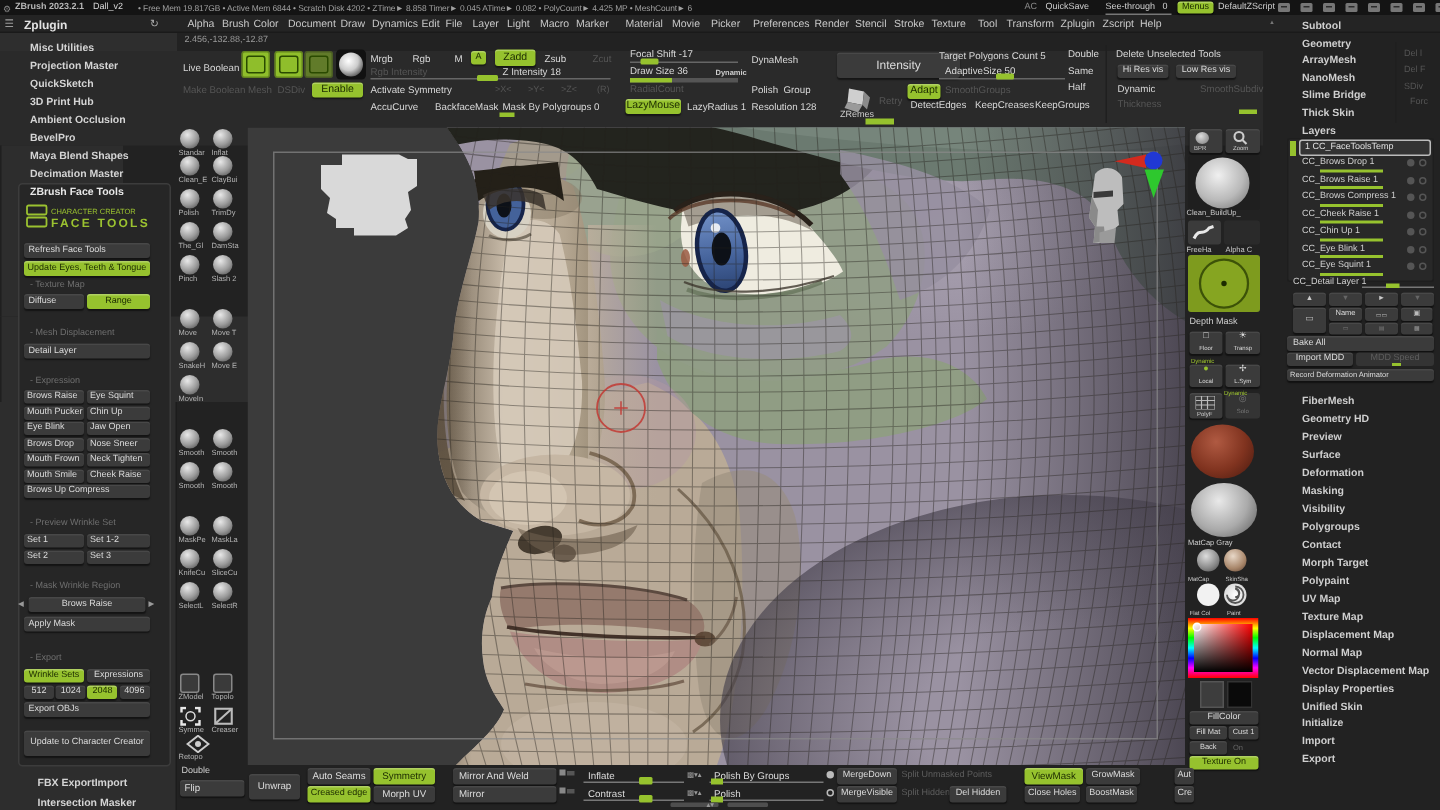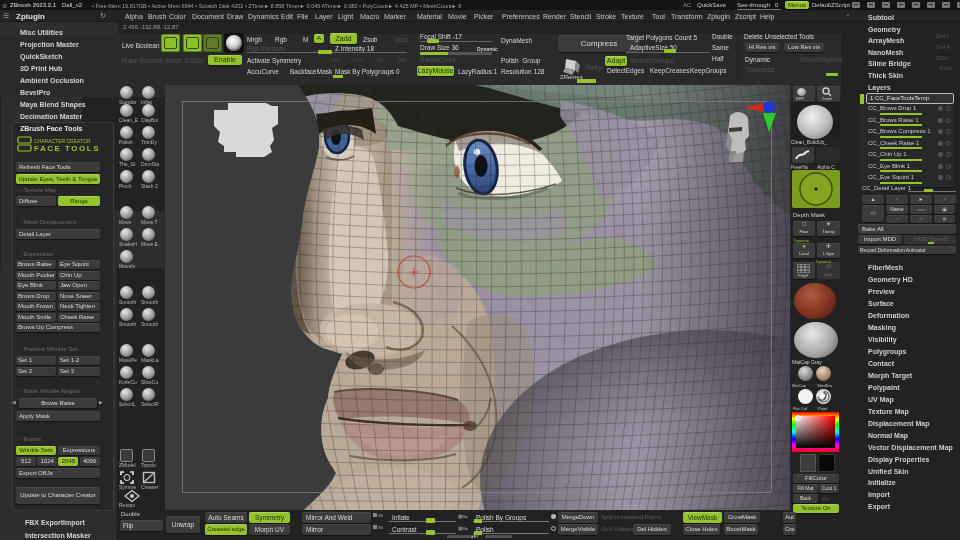--- a/index.html
+++ b/index.html
@@ -114,21 +114,21 @@
 <div class="a " style="left:420px;top:52px;width:28px;height:3px;background:#96c22e"></div>
 <div class="a" style="left:420px;top:56px;font-size:6.5px;color:#555;white-space:nowrap;">RadialCount</div>
 <div class="a gbtn" style="left:417px;top:66px;width:37px;height:10px;font-size:7px;line-height:10px;">LazyMouse</div>
 <div class="a" style="left:458px;top:68px;font-size:6.5px;color:#d8d8d8;white-space:nowrap;">LazyRadius 1</div>
 <div class="" style="left:497px;top:28px;width:52px;height:57px;background:#2d2d2d;border-left:1px solid #1f1f1f"></div>
 <div class="a" style="left:501px;top:37px;font-size:6.5px;color:#d8d8d8;white-space:nowrap;">DynaMesh</div>
 <div class="a" style="left:501px;top:57px;font-size:6.5px;color:#d8d8d8;white-space:nowrap;">Polish&nbsp; Group</div>
 <div class="a" style="left:501px;top:68px;font-size:6.5px;color:#d8d8d8;white-space:nowrap;">Resolution 128</div>
 <div class="a " style="left:577px;top:79px;width:19px;height:4px;background:#96c22e"></div>
 <div class="" style="left:552px;top:28px;width:185px;height:57px;background:#2d2d2d;border-left:1px solid #1f1f1f"></div>
-<div class="a btn" style="left:558px;top:35px;width:82px;height:17px;font-size:8px;line-height:17px;line-height:17px">Compress</div>
+<div class="a btn" style="left:558px;top:35px;width:82px;height:17px;font-size:8px;line-height:17px;line-height:17px">Intensity</div>
 <svg class="a" style="left:558px;top:57px" width="26" height="20" viewBox="0 0 26 20">
     <polygon points="8,2 18,4 17,13 7,11" fill="#cfcfcf"></polygon>
     <polygon points="7,11 17,13 14,18 5,15" fill="#9a9a9a"></polygon>
     <polygon points="18,4 22,8 20,16 17,13" fill="#8a8a8a"></polygon>
   </svg>
 <div class="a" style="left:560px;top:74px;font-size:6px;color:#cfcfcf;white-space:nowrap;">ZRemes</div>
 <div class="a" style="left:586px;top:64px;font-size:6.5px;color:#555;white-space:nowrap;">Retry</div>
 <div class="a gbtn" style="left:605px;top:56px;width:22px;height:10px;font-size:7px;line-height:10px;">Adapt</div>
 <div class="a" style="left:630px;top:57px;font-size:6.5px;color:#555;white-space:nowrap;">SmoothGroups</div>
 <div class="a" style="left:607px;top:67px;font-size:6.5px;color:#d8d8d8;white-space:nowrap;">DetectEdges</div>

